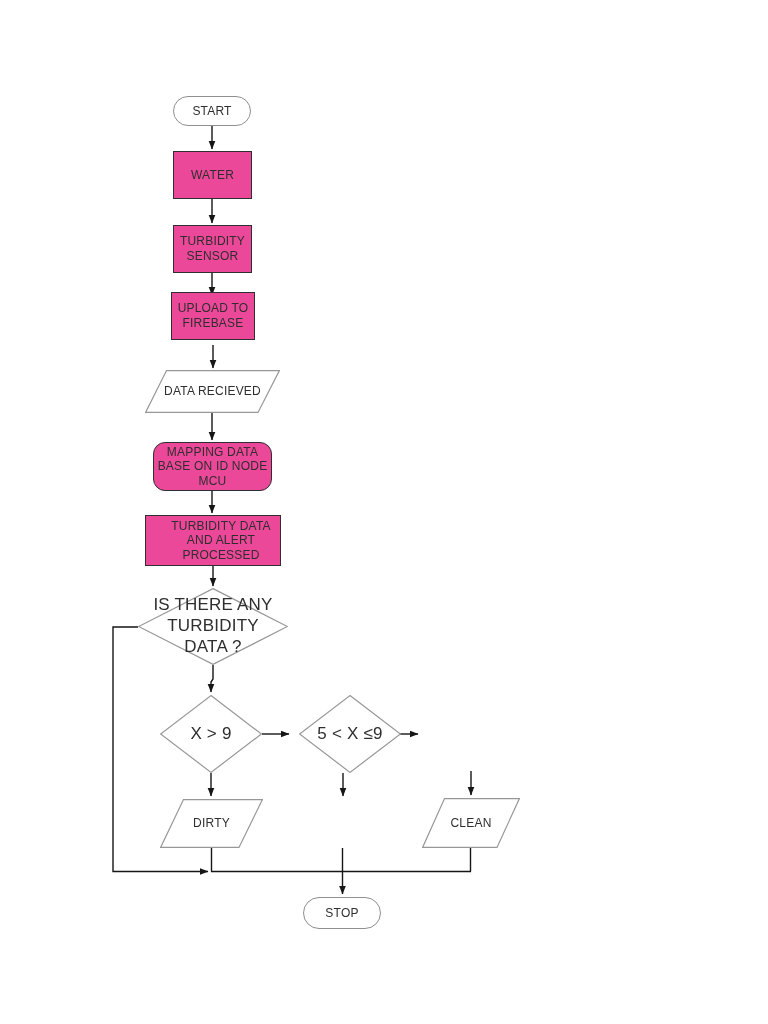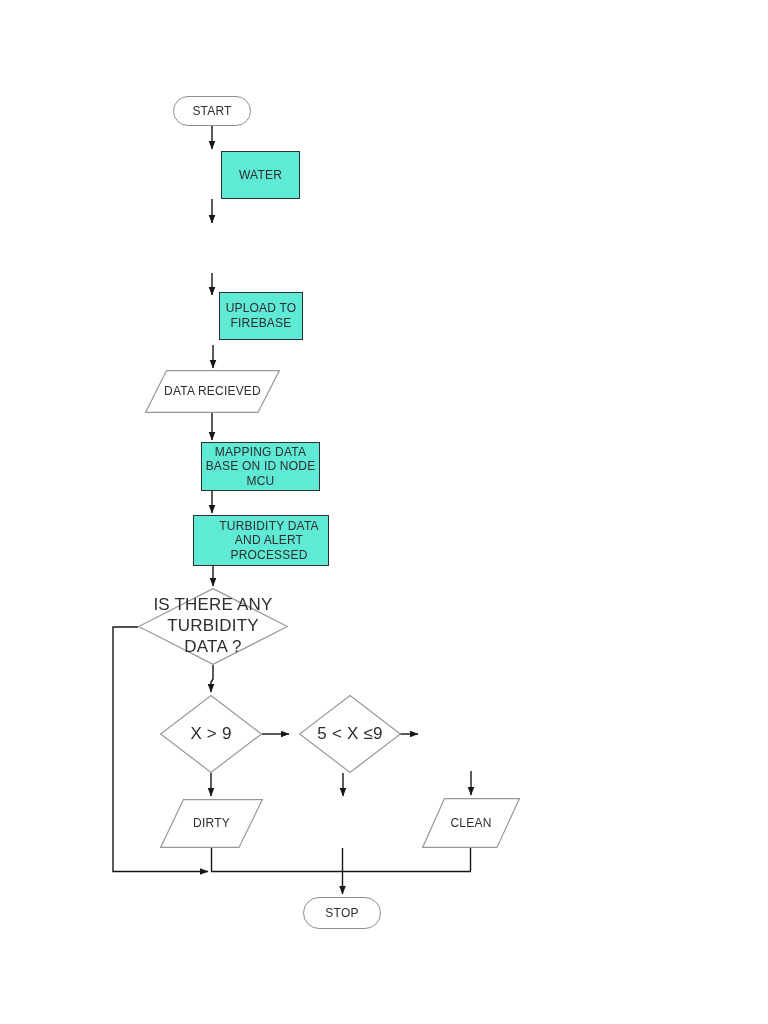--- a/index.html
+++ b/index.html
@@ -35,22 +35,21 @@
     font-size: 12px;
     line-height: 1.22;
     letter-spacing: 0.2px;
     color: #2e2e2e;
     box-sizing: border-box;
   }
   .node .lbl { position: relative; z-index: 2; padding: 0 3px; }
 
   .process {
     border: 1.5px solid #2f2f2f;
-    background: #5eead4;
-    margin-left: 48px;
+    background: #ec4899;
   }
   .terminator {
     border: 1px solid #8f8f8f;
     border-radius: 16px;
     background: #ffffff;
   }
   .io .shape, .decision .shape {
     position: absolute;
     left: 0; top: 0;
     width: 100%; height: 100%;
@@ -63,21 +62,21 @@
   }
   .decision .lbl { font-size: 17px; }
   .p-q1 .lbl { max-width: 122px; }
 
   
   .p-start   { left: 173px; top:  96px; width:  78px; height: 30px; }
   .p-water   { left: 173px; top: 151px; width:  79px; height: 48px; }
   .p-sensor  { left: 173px; top: 225px; width:  79px; height: 48px; }
   .p-upload  { left: 171px; top: 292px; width:  84px; height: 48px; }
   .p-datarec { left: 145px; top: 370px; width: 135px; height: 43px; }
-  .p-mapping { left: 153px; top: 442px; width: 119px; height: 49px; }
+  .p-mapping { left: 153px; top: 442px; width: 119px; height: 49px; border-radius: 12px; }
   .p-alert   { left: 145px; top: 515px; width: 136px; height: 51px; padding-left: 16px; }
   .p-q1      { left: 138px; top: 588px; width: 150px; height: 77px; }
   .p-d1      { left: 160px; top: 695px; width: 102px; height: 78px; }
   .p-d2      { left: 299px; top: 695px; width: 102px; height: 78px; align-items: center; }
   .p-d3      { left: 421px; top: 693px; width: 102px; height: 78px; }
   .p-dirty   { left: 160px; top: 799px; width: 103px; height: 49px; }
   .p-turbid  { left: 288px; top: 799px; width: 109px; height: 49px; }
   .p-clean   { left: 422px; top: 798px; width:  98px; height: 50px; }
   .p-stop    { left: 303px; top: 897px; width:  78px; height: 32px; }
 </style>
@@ -113,20 +112,23 @@
   </svg>
 
   <div class="node terminator p-start">
     <span class="lbl">START</span>
   </div>
 
   <div class="node process p-water">
     <span class="lbl">WATER</span>
   </div>
 
+  <div class="node process p-sensor">
+    <span class="lbl">TURBIDITY SENSOR</span>
+  </div>
 
   <div class="node process p-upload">
     <span class="lbl">UPLOAD TO FIREBASE</span>
   </div>
 
   <div class="node io p-datarec">
     <svg class="shape" viewBox="0 0 135 43" preserveAspectRatio="none">
       <polygon points="21.5,0.6 134.4,0.6 113,42.4 0.6,42.4"></polygon>
     </svg>
     <span class="lbl">DATA RECIEVED</span>

